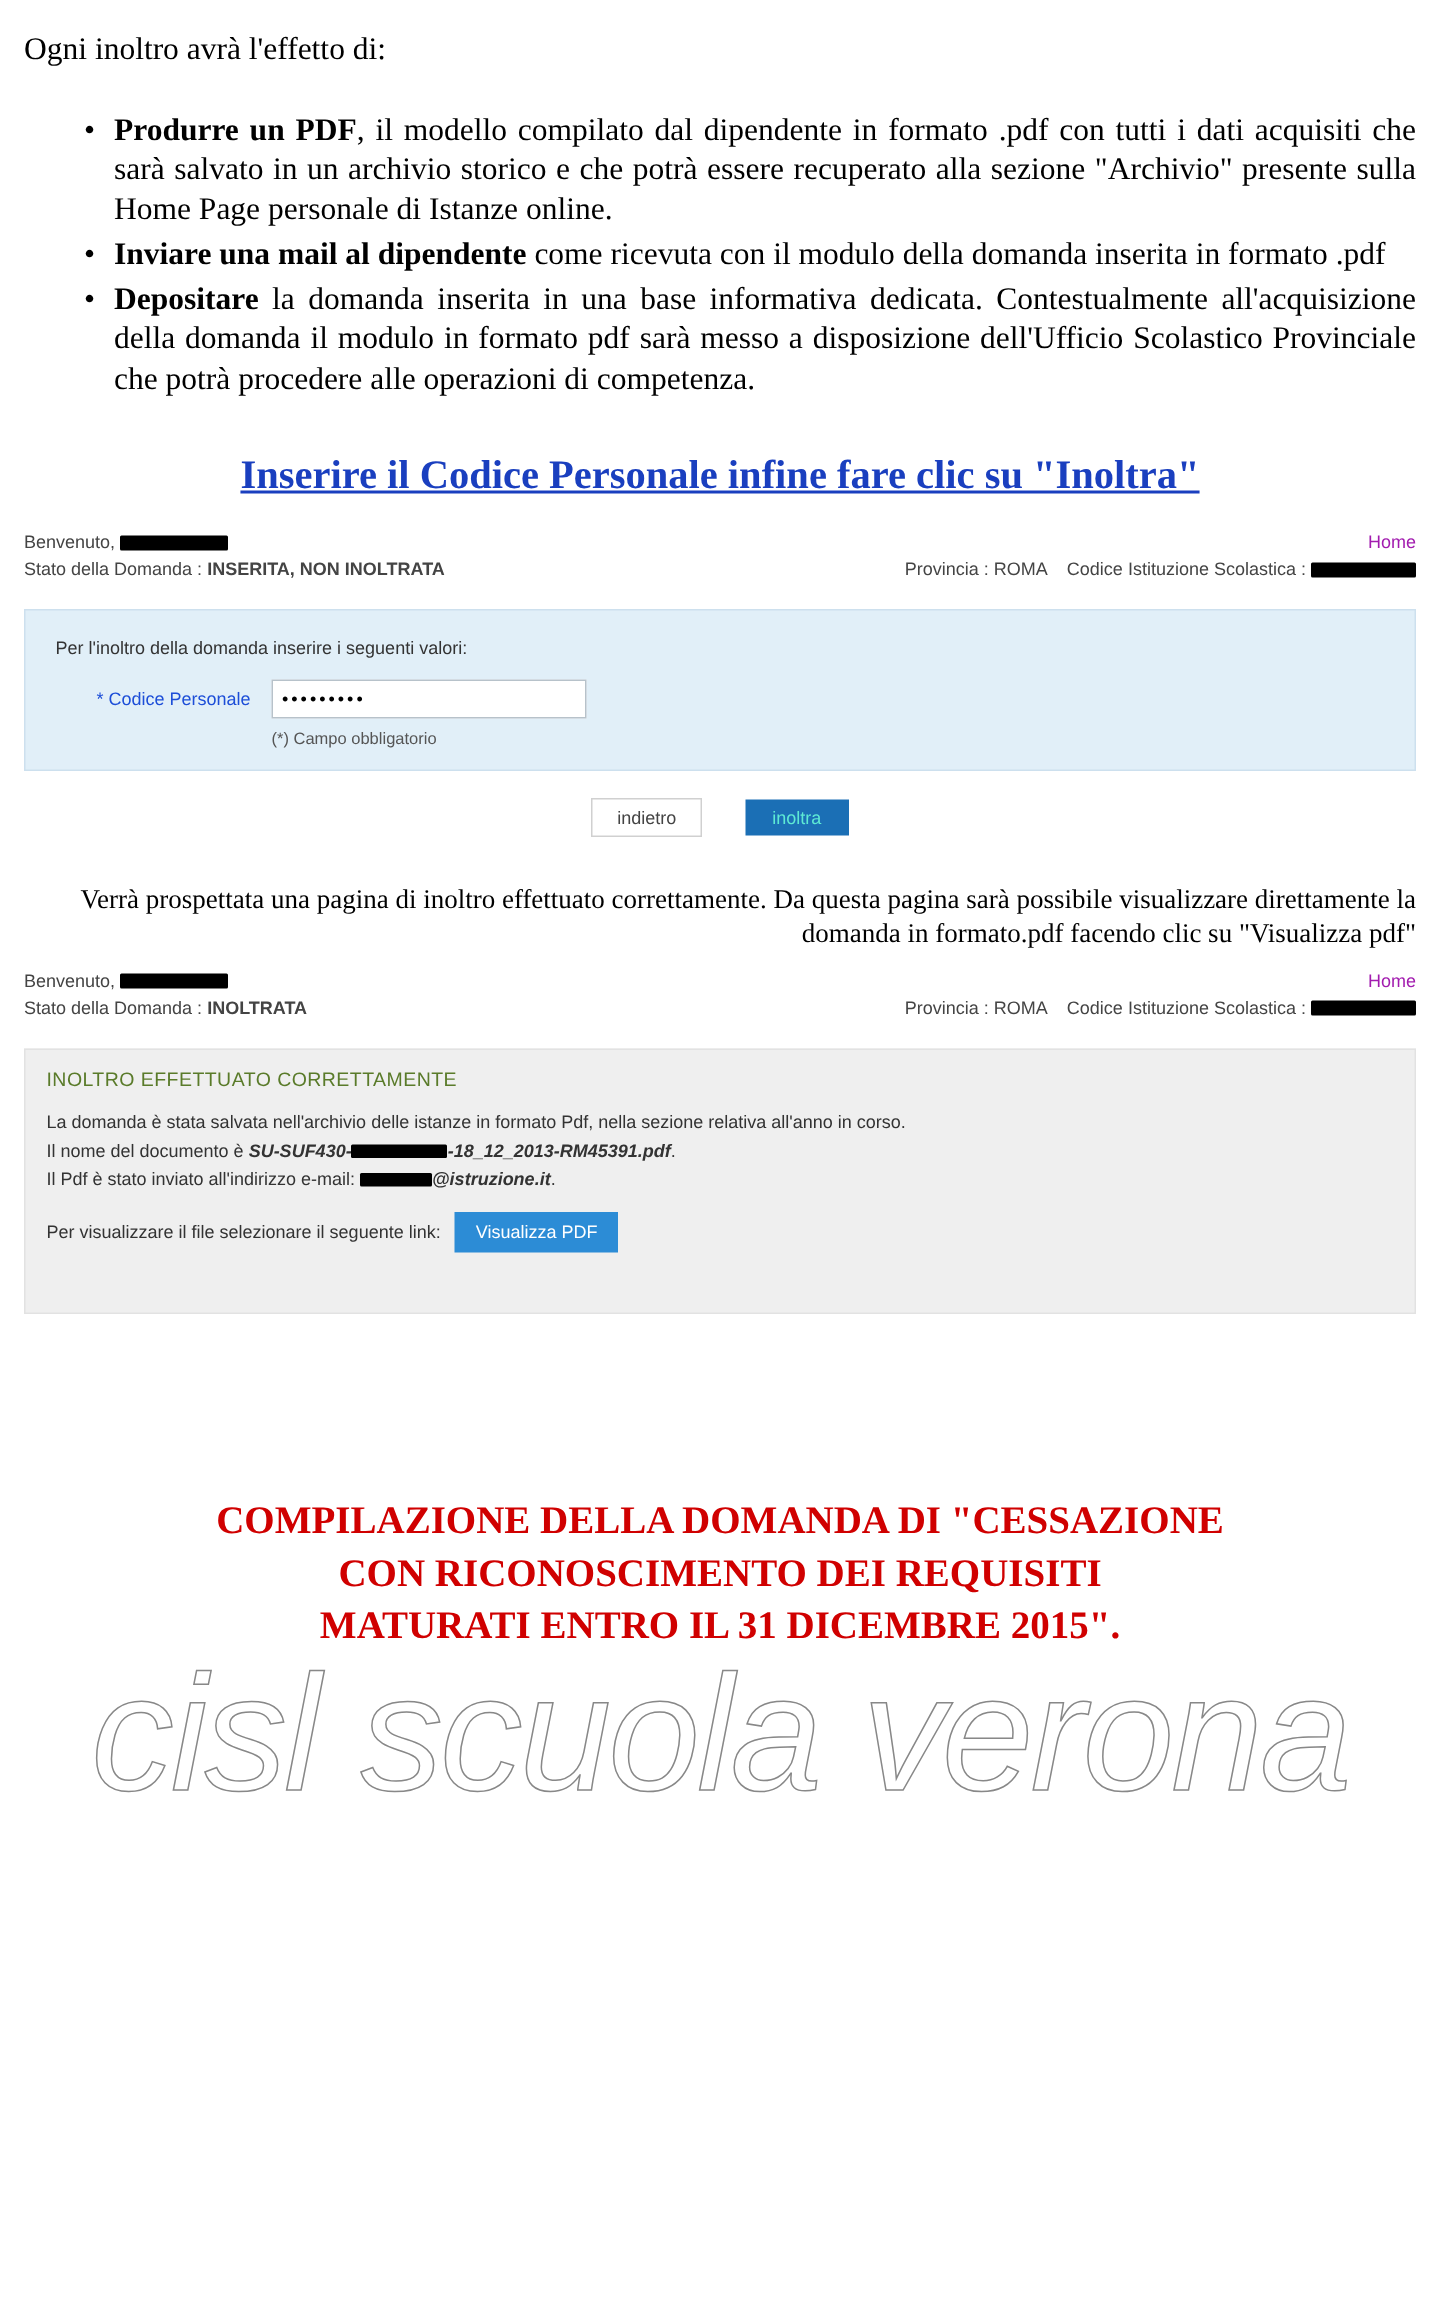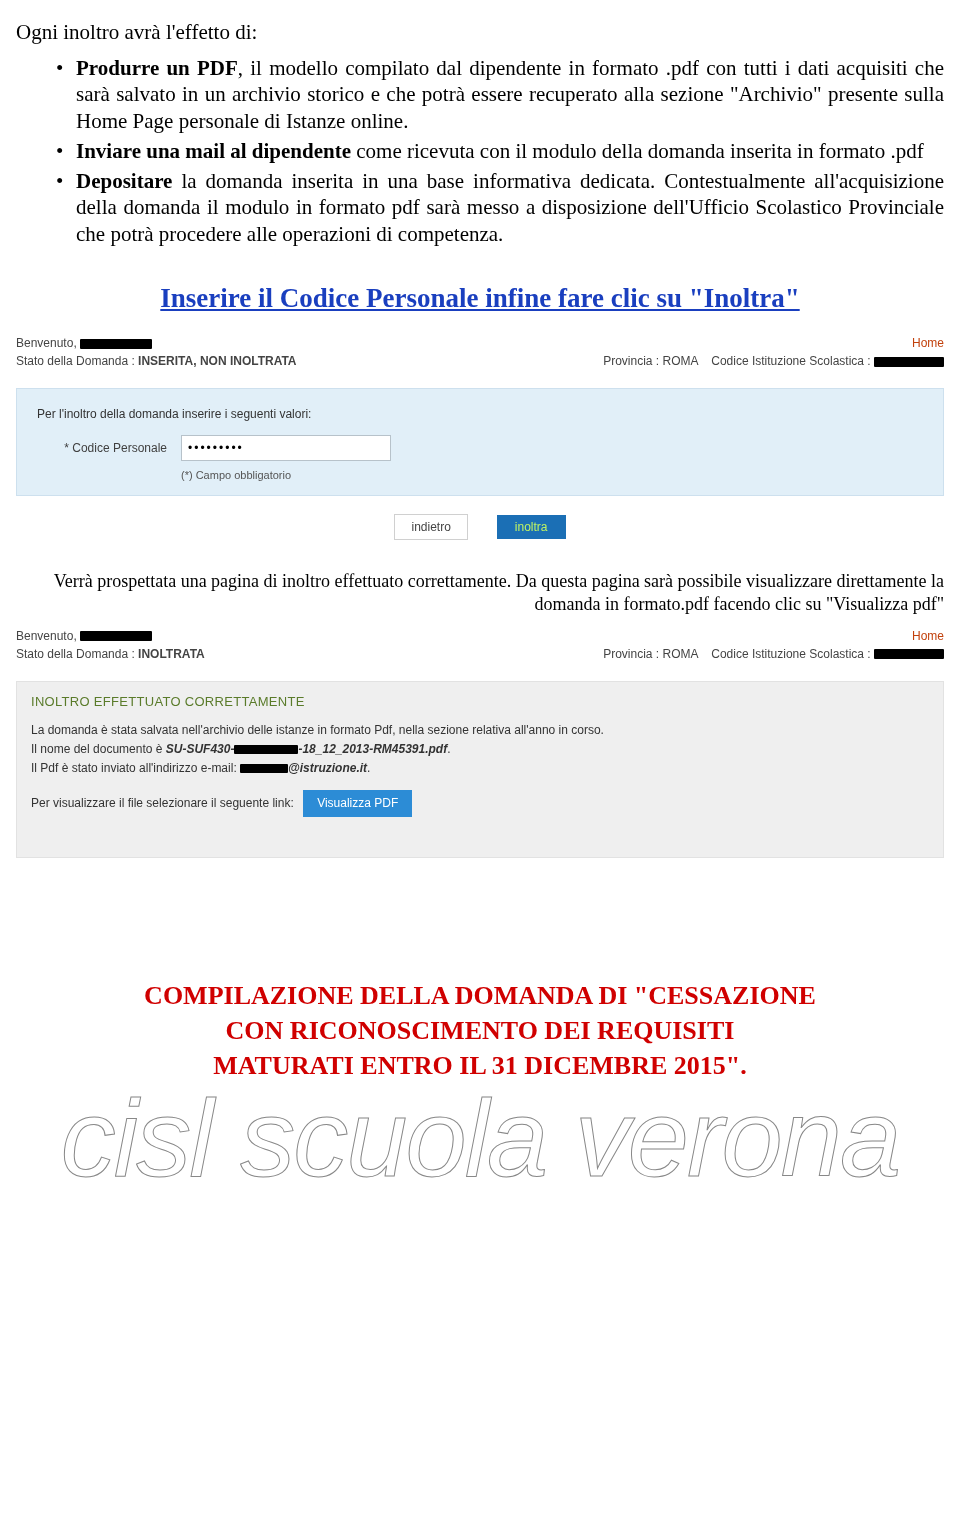--- a/index.html
+++ b/index.html
@@ -3,56 +3,56 @@
 <meta charset="utf-8">
 <style>
   * { box-sizing: border-box; margin: 0; padding: 0; }
   body {
     width: 960px;
     font-family: "Times New Roman", Times, serif;
     color: #000;
     background: #fff;
   }
   .page { padding: 20px 16px 40px 16px; }
-  .intro { font-size: 21px; margin-bottom: 10px; }
+  .intro { font-size: 21px; margin-bottom: 28px; }
   ul.bullets { list-style: none; padding-left: 60px; }
   ul.bullets li { position: relative; font-size: 21px; text-align: justify; margin-bottom: 4px; line-height: 1.25; }
   ul.bullets li::before {
     content: "•";
     position: absolute;
     left: -20px;
     top: 0;
   }
   .blue-underline-heading {
     color: #1a3fbf;
     text-decoration: underline;
     font-weight: bold;
     font-size: 27px;
     text-align: center;
     margin: 36px 0 20px 0;
   }
 
   
   .shot { font-family: Arial, Helvetica, sans-serif; color:#444; margin: 10px 0 30px 0; }
   .shot .topbar { display:flex; justify-content:space-between; font-size:12px; padding: 2px 0 4px 0; gap: 30px;}
-  .shot .topbar .home { color:#c2410c; }
+  .shot .topbar .home { color:#a21caf; }
   .shot .statusline { display:flex; justify-content:space-between; font-size:12px; padding-bottom: 20px; }
   .redact { display:inline-block; background:#000; height:10px; border-radius:1px; vertical-align:middle; }
   .shot-title { font-size:15px; color:#3b3b3b; letter-spacing:0.5px; margin: 20px 0 14px 0; }
   .bluepanel { background:#e1eff8; border:1px solid #cde0ee; padding: 18px 20px 14px 20px; font-size:12px; color:#333; }
   .bluepanel .row { display:flex; align-items:center; gap:14px; margin-top:14px; }
-  .bluepanel .label { color:#404040; width:130px; text-align:right; }
+  .bluepanel .label { color:#1d4ed8; width:130px; text-align:right; }
   .bluepanel input[type=password]{
     width:210px; height:26px; border:1px solid #b7c2ca; background:#fff;
     padding: 0 6px; font-size:12px; letter-spacing:2px;
   }
   .bluepanel .note { margin-left:144px; margin-top:8px; font-size:11px; color:#555;}
   .btnrow { text-align:center; margin-top:18px; font-size:12px;}
   .btnrow span.back { display:inline-block; background:#fff; border:1px solid #d0d0d0; color:#444; padding:5px 16px; margin-right:4px;}
-  .btnrow span.fwd  { display:inline-block; background:#1b6fb5; color:#bef264; padding:5px 18px;margin-left:25px;}
+  .btnrow span.fwd  { display:inline-block; background:#1b6fb5; color:#5eead4; padding:5px 18px;margin-left:25px;}
 
   
   .greenpanel-title { font-size:13px; color:#5a7b2a; letter-spacing:0.3px; padding:12px 14px 6px 14px; }
   .greypanel { background:#efefef; border:1px solid #e2e2e2; padding-bottom: 40px; font-size:12px; color:#333; }
   .greypanel .inner { padding: 6px 14px 0 14px; line-height:1.6; }
   .greypanel .bold { font-weight: bold; font-style: italic;}
   .bluebtn { display:inline-block; background:#2c8cd6; color:#fff; padding:4px 14px; font-size:12px; margin-left:6px;}
 
   
   .blackblock { font-weight:normal; font-size:18px; text-align:right; line-height:1.3; margin: 20px 0 10px 0;}

